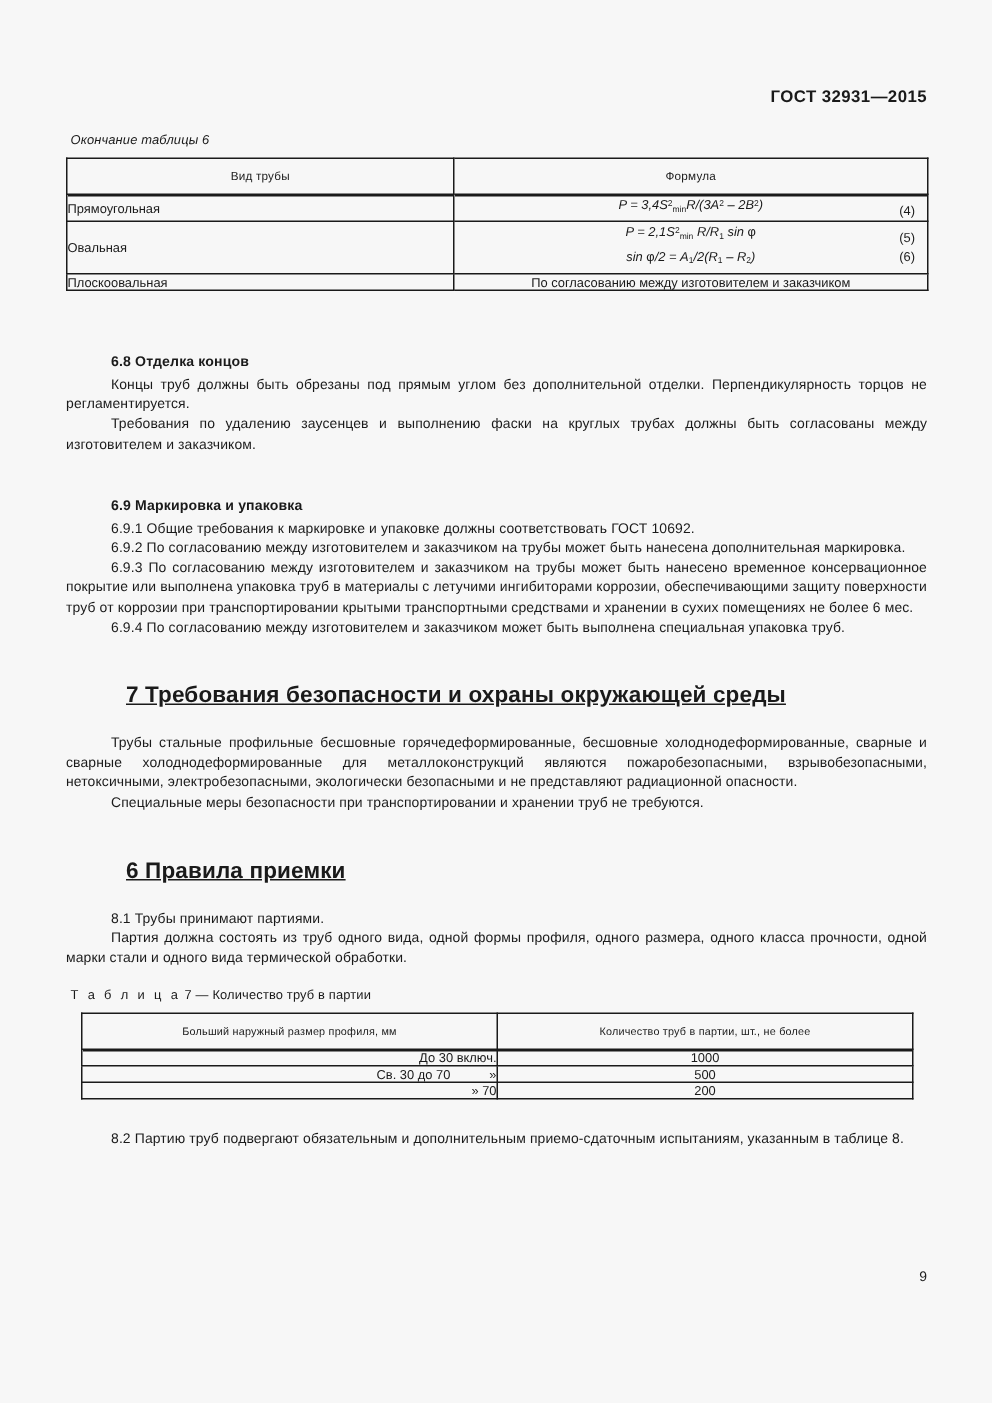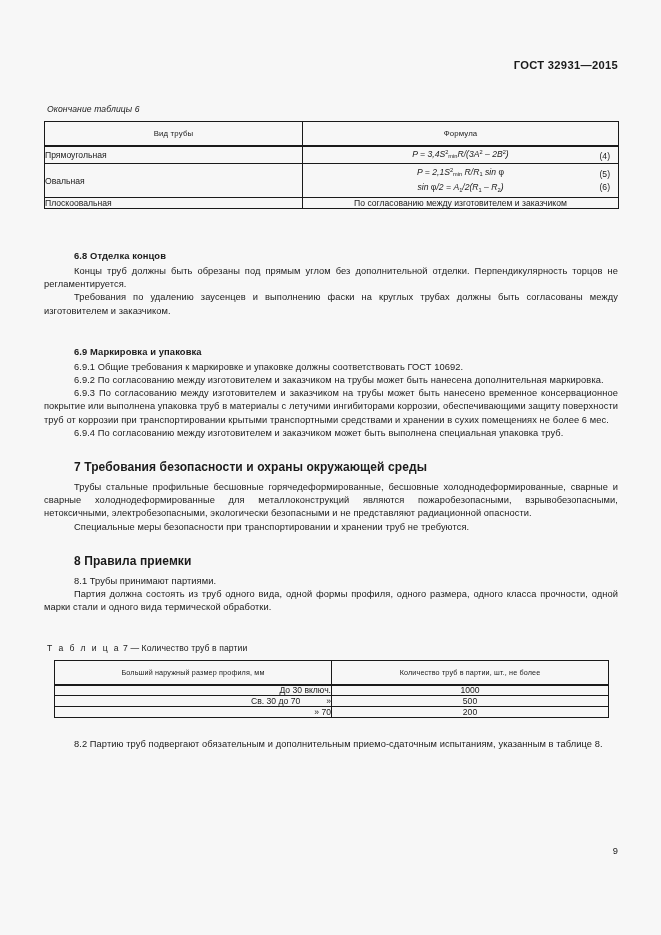--- a/index.html
+++ b/index.html
@@ -39,21 +39,21 @@
   .content {
     position: absolute;
     left: 44px;
     top: 88px;
     width: 574px;
   }
 
   .table-caption {
     font-size: 8.6px;
     font-style: italic;
-    margin: 16px 0 7px 3px;
+    margin: 0 0 7px 3px;
     letter-spacing: 0.1px;
   }
   .table-caption.spaced {
     font-style: normal;
   }
   .table-caption .sp {
     letter-spacing: 1.9px;
   }
 
   
@@ -152,25 +152,26 @@
   p.body.ind { text-indent: 30px; }
 
   h3.sec {
     font-size: 9.4px;
     font-weight: bold;
     margin: 28px 0 0 0;
     text-indent: 30px;
     letter-spacing: 0.1px;
   }
   h2.sec-major {
-    font-size: 12px;
+    font-size: 15px;
     font-weight: bold;
-    margin: 0;
+    margin: 10px;
     text-indent: 30px;
     letter-spacing: 0.1px;
+    text-decoration: underline;
   }
   .gap-lg { height: 20px; }
   .gap-md { height: 13px; }
   .gap-sm { height: 7px; }
   .gap-xs { height: 4px; }
 
   .page-number {
     position: absolute;
     right: 43px;
     top: 846px;
@@ -243,21 +244,21 @@
     <p class="body ind">6.9.3 По согласованию между изготовителем и заказчиком на трубы может быть нанесено временное консервационное покрытие или выполнена упаковка труб в материалы с летучими ингибиторами коррозии, обеспечивающими защиту поверхности труб от коррозии при транспортировании крытыми транспортными средствами и хранении в сухих помещениях не более 6 мес.</p>
     <p class="body ind">6.9.4 По согласованию между изготовителем и заказчиком может быть выполнена специальная упаковка труб.</p>
 
     <div class="gap-lg"></div>
     <h2 class="sec-major">7 Требования безопасности и охраны окружающей среды</h2>
     <div class="gap-sm"></div>
     <p class="body ind">Трубы стальные профильные бесшовные горячедеформированные, бесшовные холоднодеформированные, сварные и сварные холоднодеформированные для металлоконструкций являются пожаробезопасными, взрывобезопасными, нетоксичными, электробезопасными, экологически безопасными и не представляют радиационной опасности.</p>
     <p class="body ind">Специальные меры безопасности при транспортировании и хранении труб не требуются.</p>
 
     <div class="gap-lg"></div>
-    <h2 class="sec-major">8 Правила приемки</h2>
+    <h2 class="sec-major">6 Правила приемки</h2>
     <div class="gap-sm"></div>
     <p class="body ind">8.1 Трубы принимают партиями.</p>
     <p class="body ind">Партия должна состоять из труб одного вида, одной формы профиля, одного размера, одного класса прочности, одной марки стали и одного вида термической обработки.</p>
 
     <div class="gap-md"></div>
     <div class="table-caption spaced">
       <span class="sp">Т а б л и ц а</span><span>&nbsp;</span><span>7</span><span>&nbsp;</span><span>—</span><span>&nbsp;</span><span>Количество труб в партии</span>
     </div>
 
     <div class="t7-wrap">

